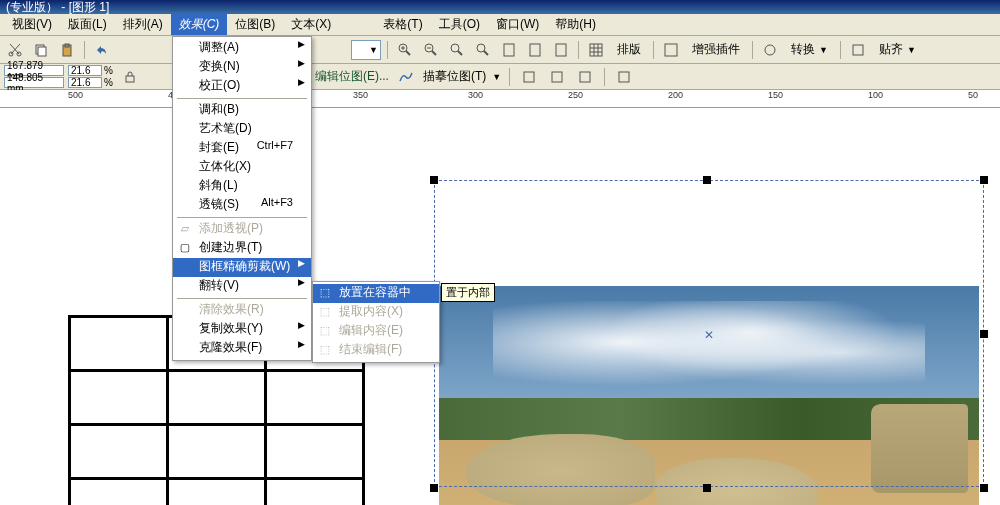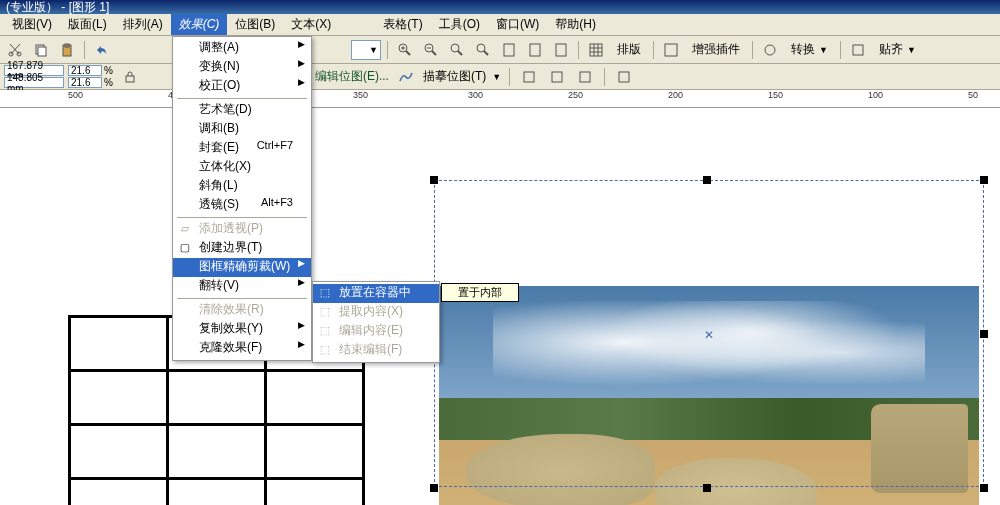--- a/index.html
+++ b/index.html
@@ -33,21 +33,21 @@
 .dropdown-menu .dm-item { display: flex; height: 19px; padding: 0 20px 0 26px; position: relative; cursor: default; font-size: 12px; }
 .dropdown-menu .dm-item.highlighted { background: #316ac5; color: #fff; }
 .dropdown-menu .dm-item.disabled { color: #aca899; }
 .dropdown-menu .dm-sep { height: 1px; background: #aca899; margin: 2px 4px; }
 .dropdown-menu .dm-arrow { position: absolute; right: 6px; font-size: 9px; }
 .dropdown-menu .dm-shortcut { position: absolute; right: 18px; font-size: 11px; }
 .dropdown-menu .dm-icon { position: absolute; left: 4px; width: 16px; height: 16px; display: flex; align-items: center; justify-content: center; font-size: 11px; }
 
 .submenu { position: absolute; top: 281px; left: 312px; width: 124px; background: #fff; border: 1px solid #999; box-shadow: 2px 2px 4px rgba(0,0,0,0.3); z-index: 101; padding: 2px 0; }
 
-.tooltip { position: absolute; background: #ffffe1; border: 1px solid #000; padding: 1px 16px; font-size: 11px; z-index: 102; }
+.tooltip { position: absolute; background: #ffffe1; border: 1px solid #000; padding: 1px 4px; font-size: 11px; z-index: 102; }
 
 .grid-table { position: absolute; top: 207px; left: 68px; }
 .grid-table table { border-collapse: collapse; }
 .grid-table td { border: 3px solid #000; width: 98px; height: 54px; }
 
 .photo { position: absolute; top: 178px; left: 439px; width: 540px; height: 296px; }
 .photo-img { width: 100%; height: 100%; background: linear-gradient(to bottom, #5a8ab8 0%, #7ba5c9 35%, #a8c5db 50%, #c9a96e 52%, #d4b77a 100%); position: relative; overflow: hidden; }
 .photo-img .sky { position: absolute; top: 0; left: 0; right: 0; height: 48%; background: linear-gradient(to bottom, #4a7aa8, #8cb0d0); }
 .photo-img .clouds { position: absolute; top: 5%; left: 10%; width: 80%; height: 35%; background: radial-gradient(ellipse at 30% 40%, rgba(255,255,255,0.9) 0%, transparent 50%), radial-gradient(ellipse at 60% 30%, rgba(255,255,255,0.8) 0%, transparent 40%), radial-gradient(ellipse at 80% 50%, rgba(255,255,255,0.7) 0%, transparent 45%); }
 .photo-img .trees { position: absolute; top: 38%; left: 0; right: 0; height: 15%; background: linear-gradient(to right, #4a6a3a, #5a7a4a, #3a5a2a, #4a6a3a); }
@@ -340,24 +340,24 @@
   <div class="dm-item">
       <span>变换(N)</span>
       <span class="dm-arrow">▶</span>
     </div>
   <div class="dm-item">
       <span>校正(O)</span>
       <span class="dm-arrow">▶</span>
     </div>
   <div class="dm-sep"></div>
   <div class="dm-item">
+      <span>调和(B)</span>
+    </div>
+  <div class="dm-item">
       <span>艺术笔(D)</span>
-    </div>
-  <div class="dm-item">
-      <span>调和(B)</span>
     </div>
   <div class="dm-item">
       <span>封套(E)</span>
       <span class="dm-shortcut">Ctrl+F7</span>
     </div>
   <div class="dm-item">
       <span>立体化(X)</span>
     </div>
   <div class="dm-item">
       <span>斜角(L)</span>

